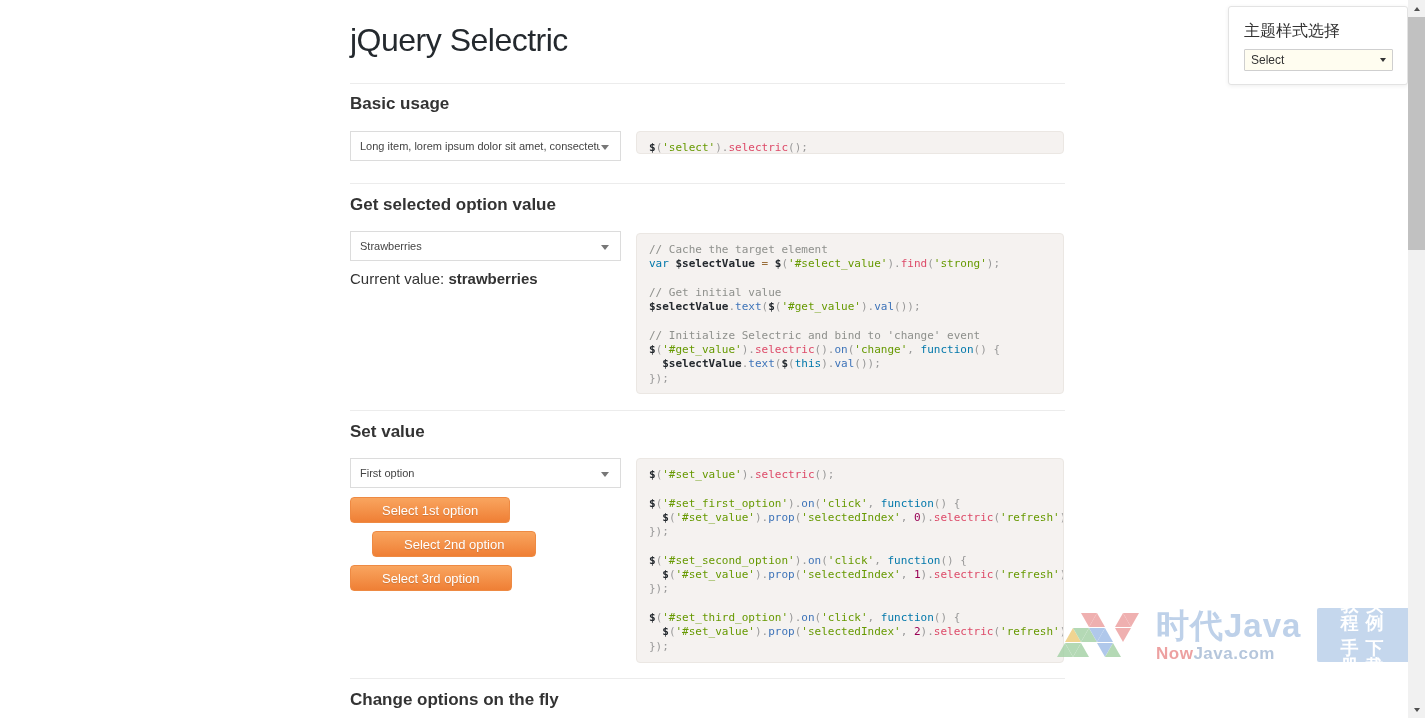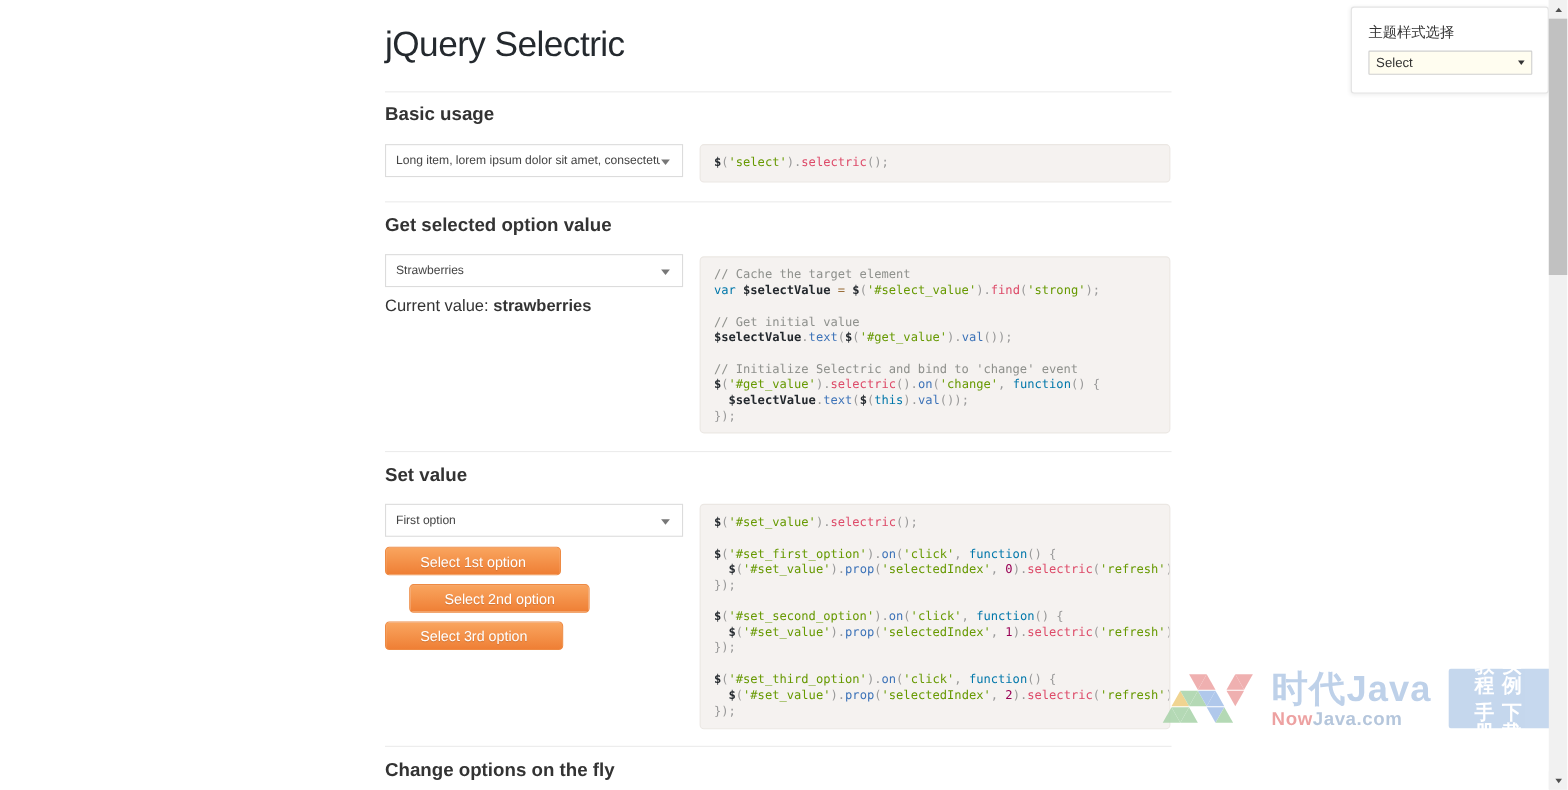--- a/index.html
+++ b/index.html
@@ -24,41 +24,41 @@
     color:#444; width:240px; white-space:nowrap; overflow:hidden; }
   .sel-arrow { position:absolute; right:11px; top:13px; width:0; height:0;
     border-left:4px solid transparent; border-right:4px solid transparent;
     border-top:5px solid #777; }
 
   
   pre.code { position:absolute; left:286px; width:428px; background:#f5f2f0;
     border:1px solid #ebe7e3; border-radius:4px; padding:9px 12px;
     font-family:"DejaVu Sans Mono",monospace; font-size:11px; line-height:14.3px;
     color:#5a5a5a; white-space:pre; overflow:hidden; }
-  .code1{top:131px; height:35px;} .code2{top:233px; height:161px;} .code3{top:458px; height:205px;}
+  .code1{top:131px; height:23px;} .code2{top:233px; height:161px;} .code3{top:458px; height:205px;}
   .t-c{color:#8e908c;} .t-k{color:#0077aa;} .t-s{color:#669900;}
   .t-v{color:#24292e; font-weight:bold;} .t-p{color:#999;} .t-o{color:#9a6e3a;}
   .t-b{color:#3d73b8;} .t-r{color:#dd4a68;} .t-n{color:#990055;} .t-pl{color:#333;}
 
   
   .current-value { position:absolute; left:0; top:270px; font-size:15px; color:#333; }
   .current-value b { font-weight:700; }
 
   
   .btn { position:absolute; left:0; display:inline-block; height:26px; padding:0 31px;
     font-family:"Liberation Sans",sans-serif; font-size:13px; color:#fff;
     text-shadow:0 1px 1px rgba(0,0,0,0.15); border:1px solid #ee8a43; border-radius:4px;
     background:linear-gradient(#f9a55f,#ef7f35); cursor:pointer; }
   .btn1{top:497px;} .btn2{top:531px;margin-left:22px;} .btn3{top:565px;}
 
   
   .theme-panel { position:absolute; left:1228px; top:6px; width:180px; height:79px;
     background:#fff; border:1px solid #e3e3e3; border-radius:3px;
     box-shadow:0 1px 4px rgba(0,0,0,0.07); }
-  .theme-title { margin:14px 15px 7px 15px; font-size:13px; color:#333; }
+  .theme-title { margin:14px 15px 7px 15px; font-size:16px; color:#333; }
   .theme-select { position:relative; margin-left:15px; width:149px; height:22px;
     background:#fffdf0; border:1px solid #cfcfcf; border-radius:1px; cursor:pointer; }
   .theme-select-label { position:absolute; left:6px; top:0; line-height:20px;
     font-size:12px; color:#333; }
   .theme-arrow { position:absolute; right:6px; top:8px; width:0; height:0;
     border-left:3.5px solid transparent; border-right:3.5px solid transparent;
     border-top:4.5px solid #333; }
 
   
   .watermark { position:absolute; left:1053px; top:608px; display:flex;

